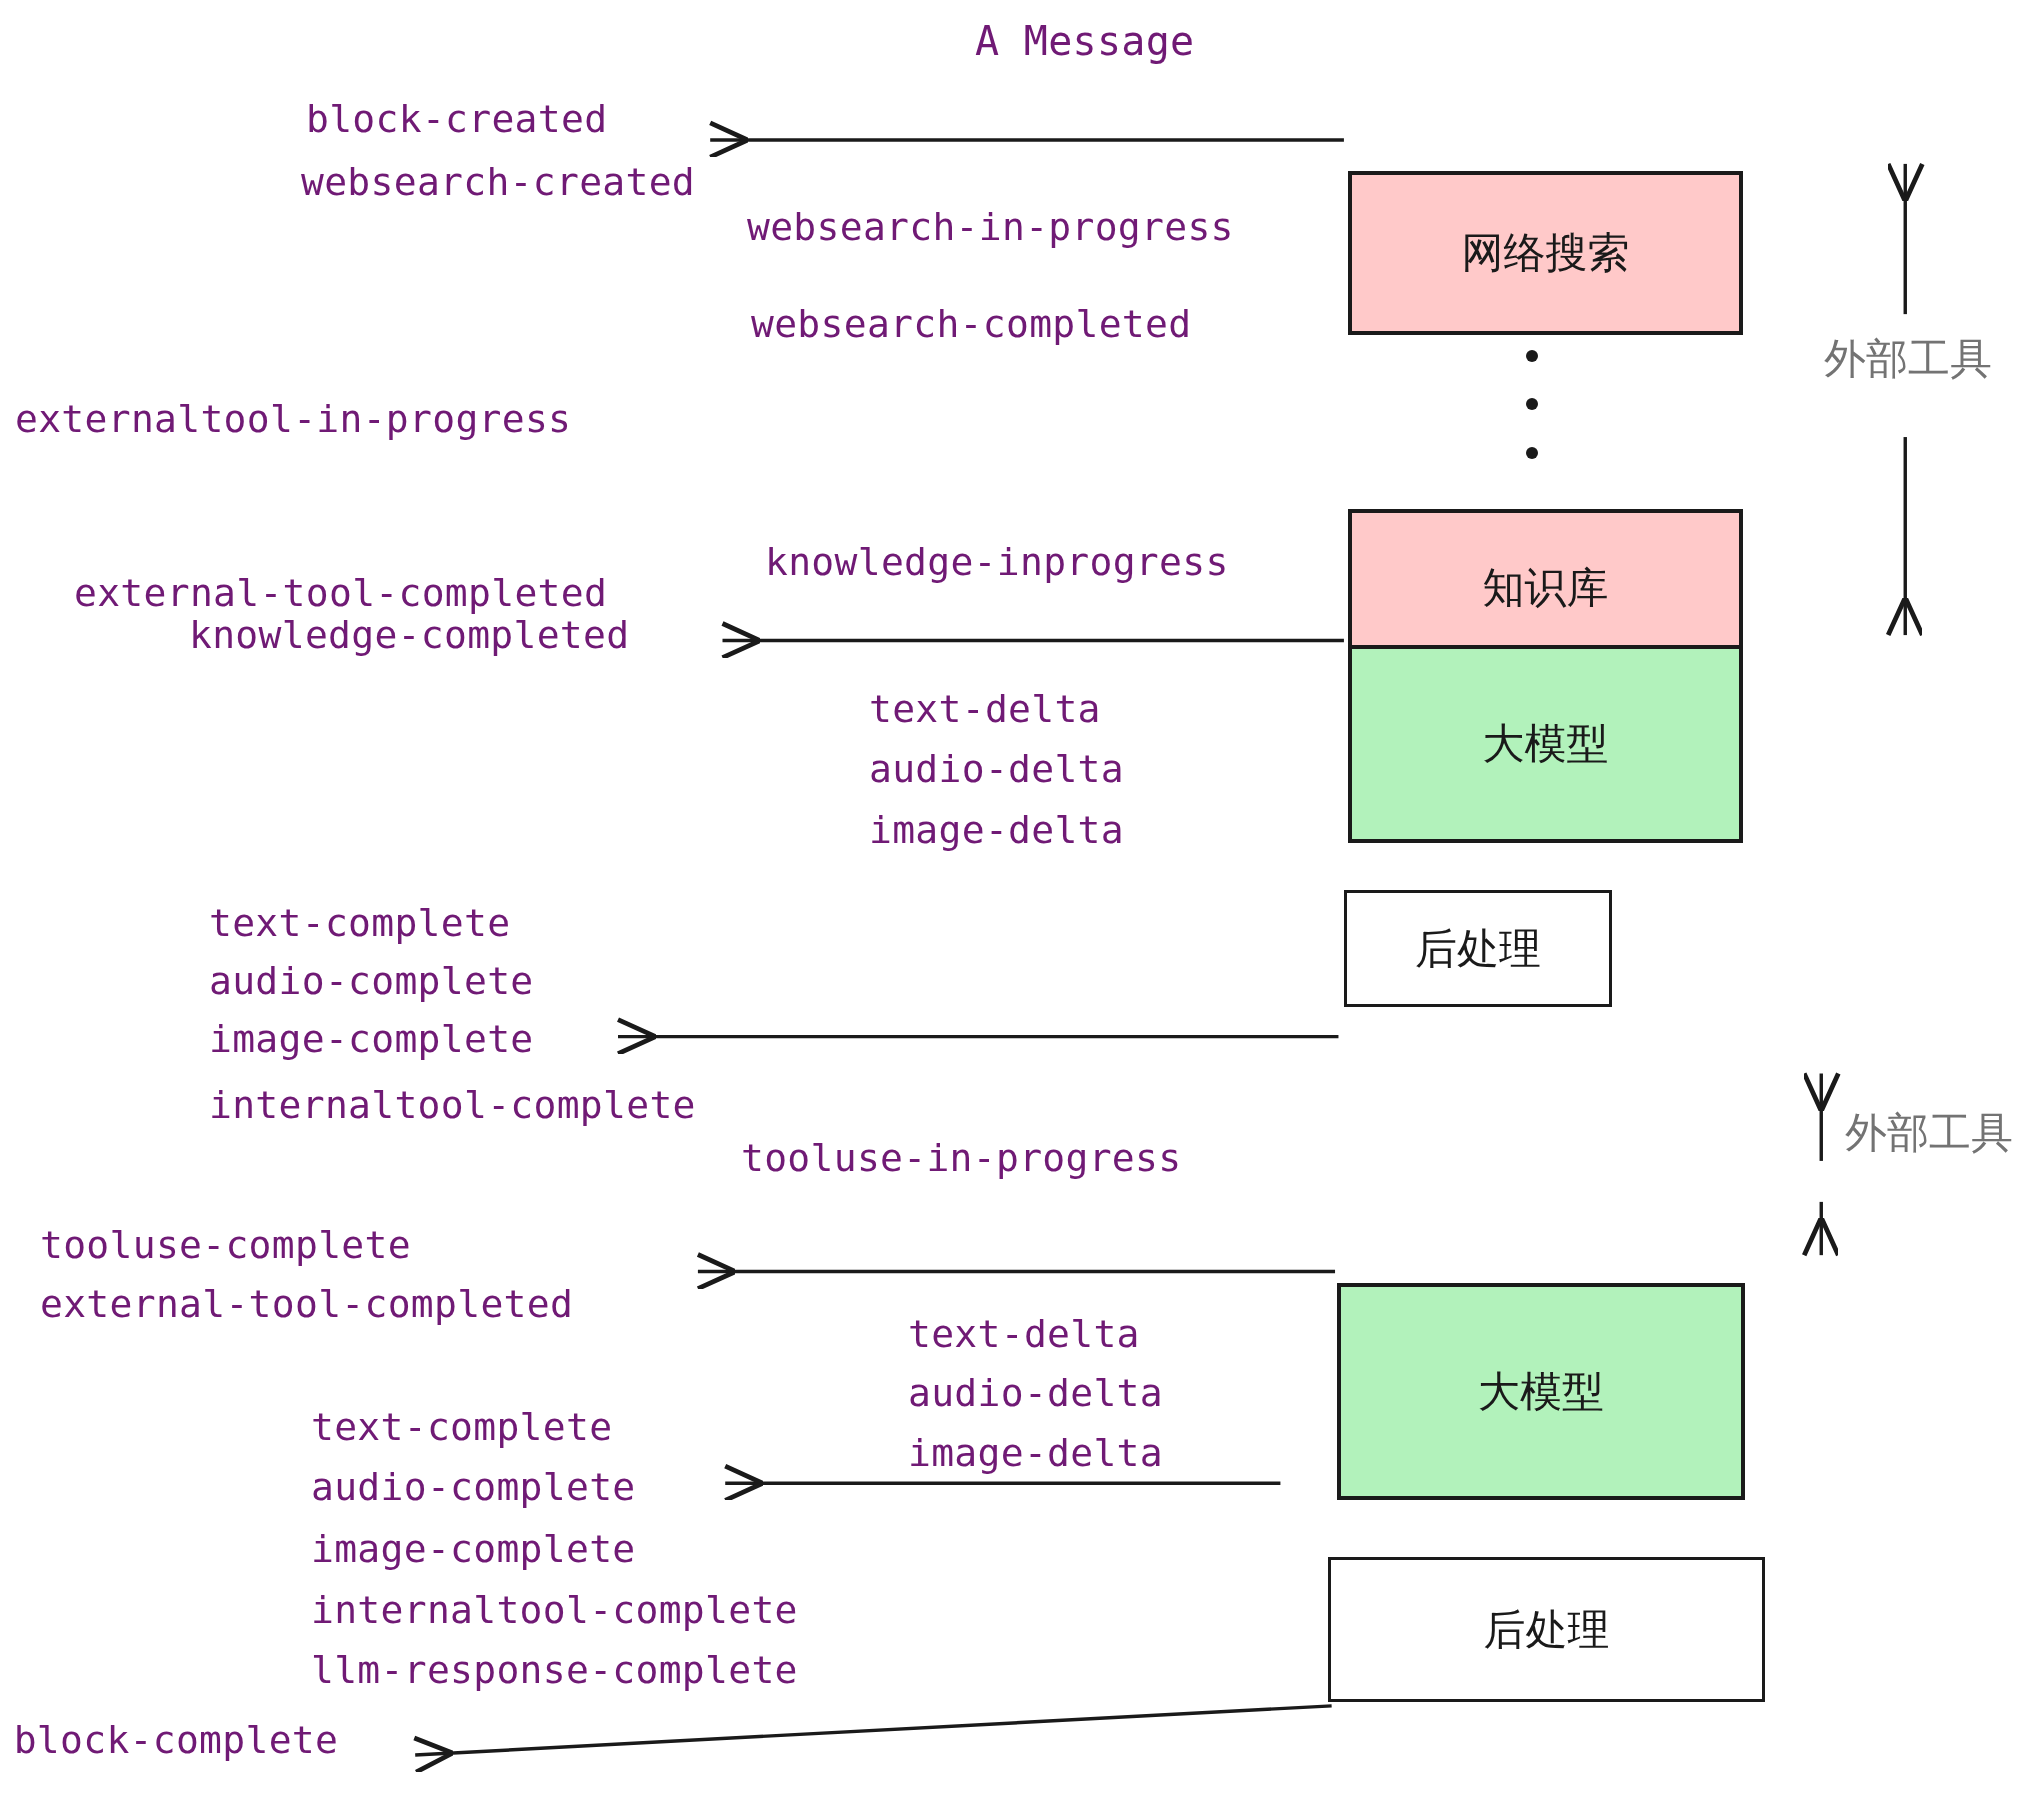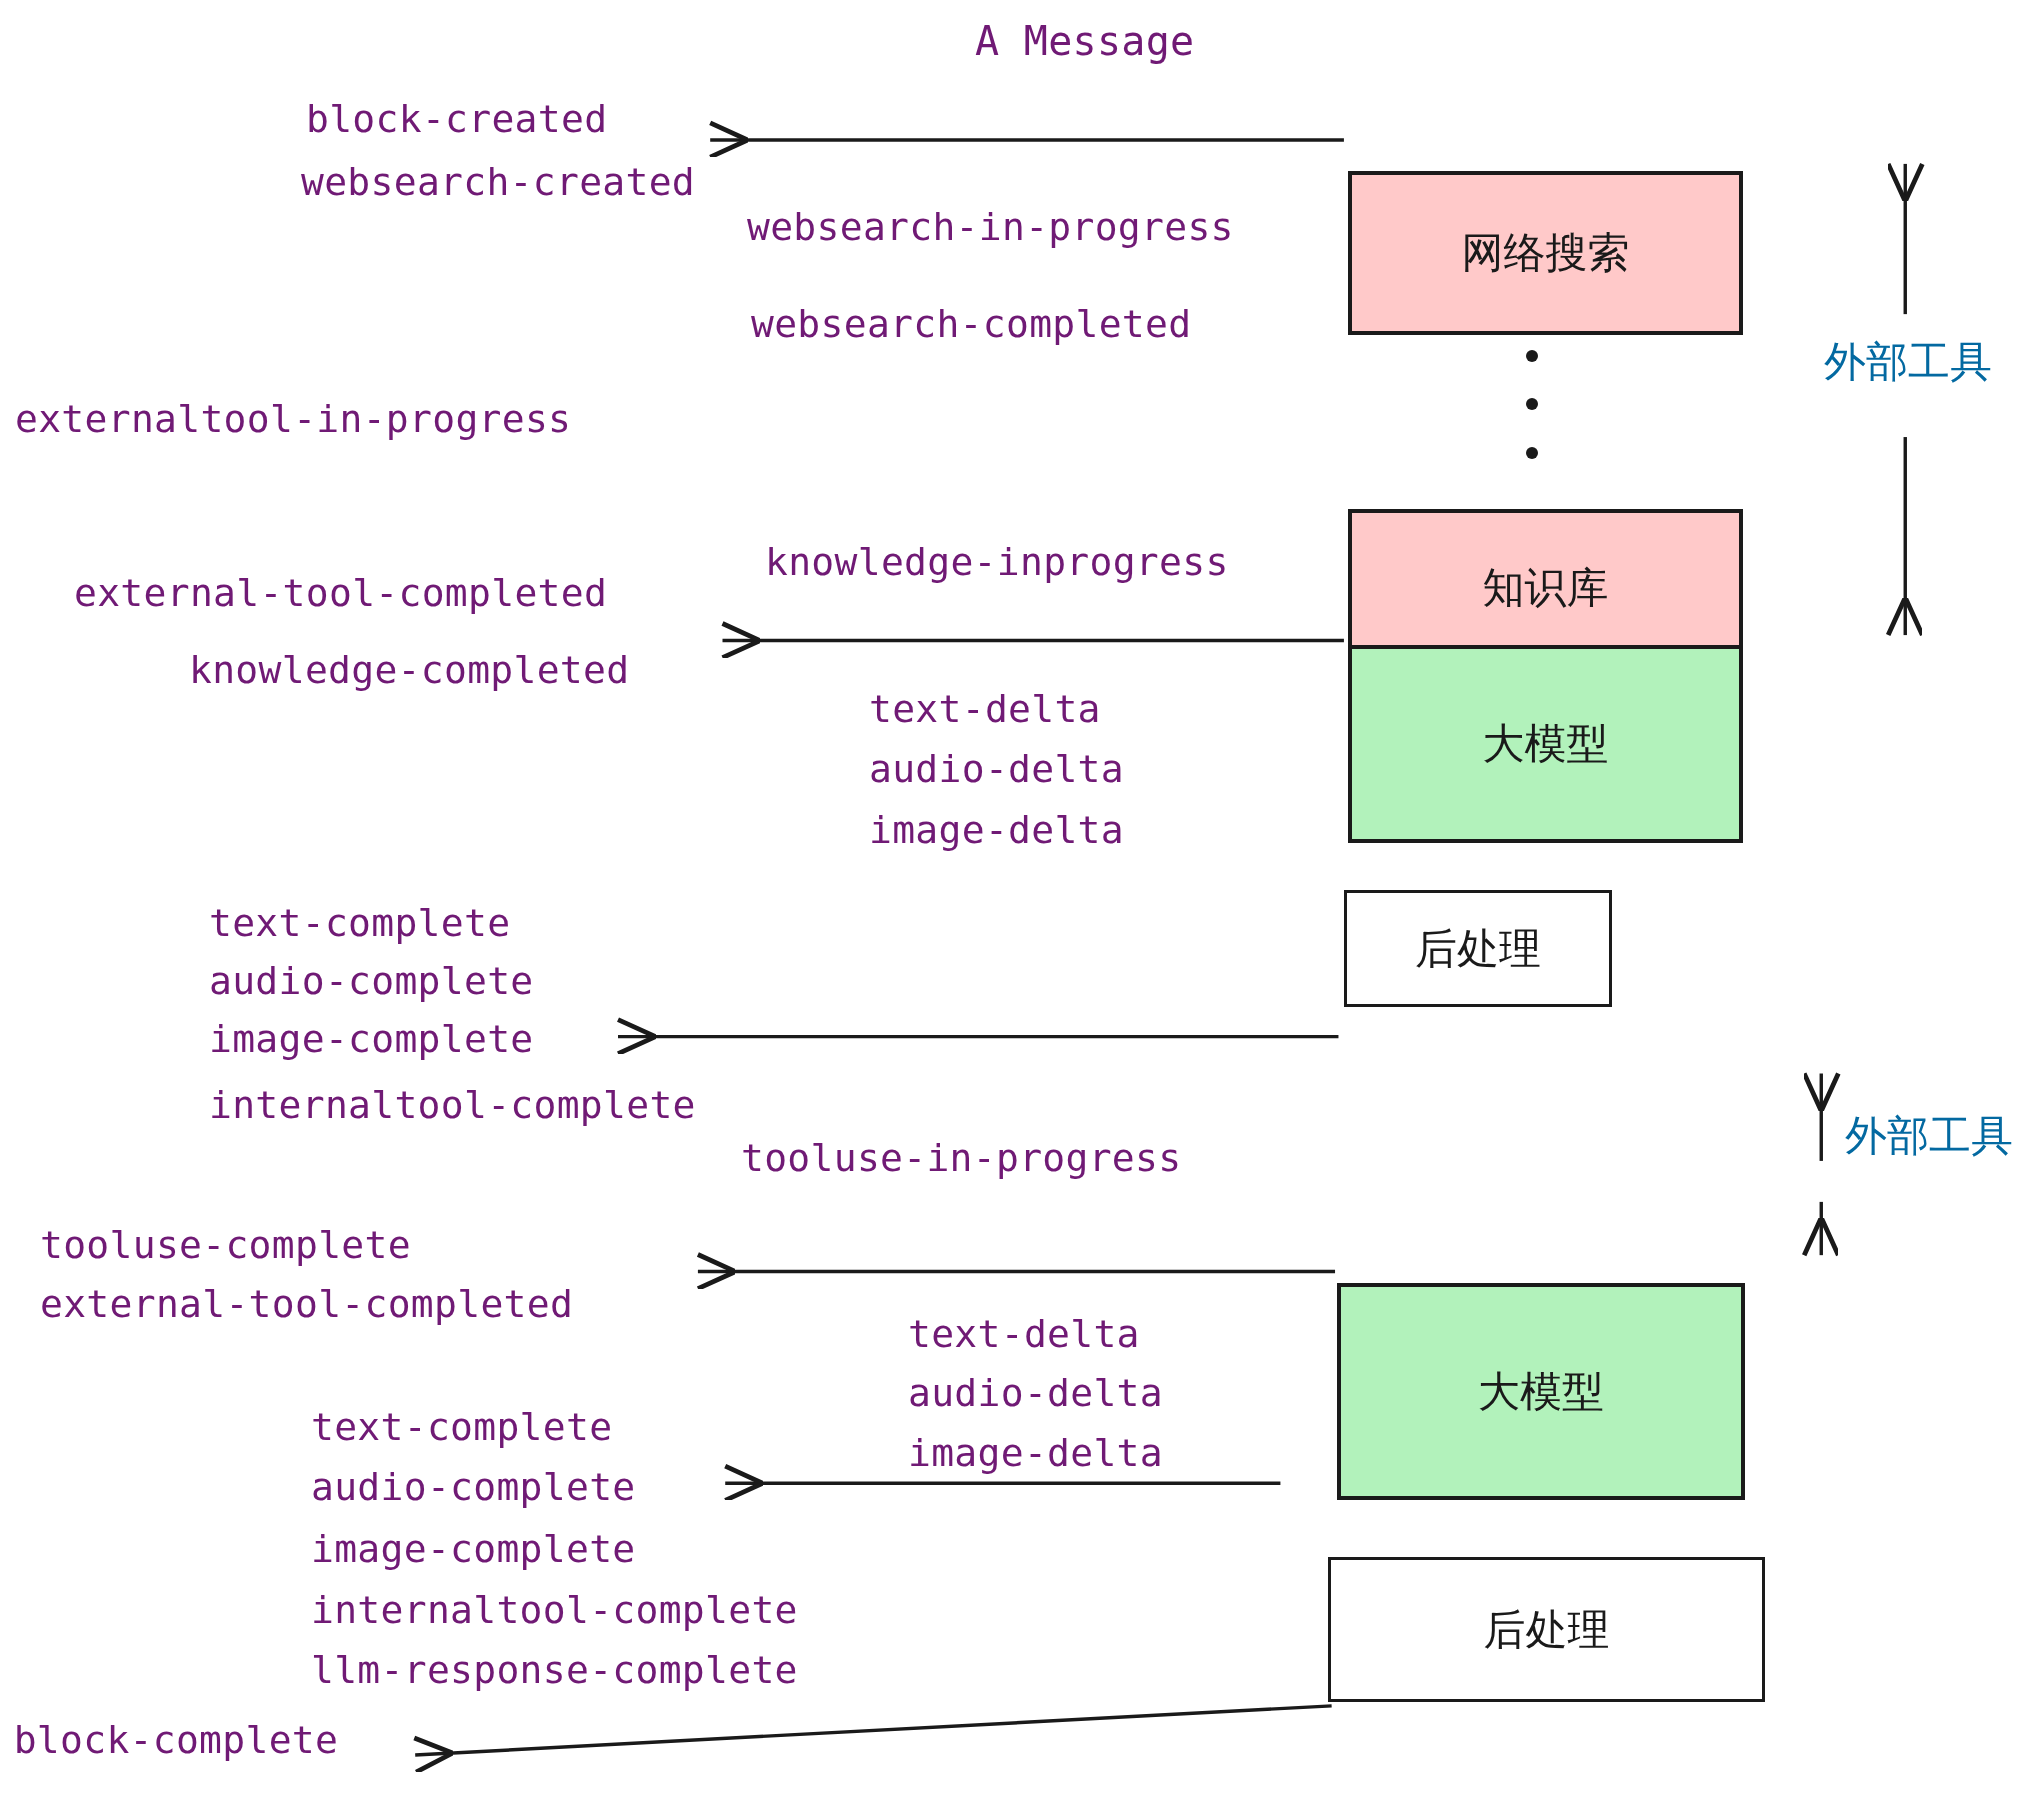--- a/index.html
+++ b/index.html
@@ -40,23 +40,23 @@
     font-family: "DejaVu Sans", sans-serif;
     font-size: 42px;
     line-height: 1;
   }
   .box.mono span {
     font-family: "DejaVu Sans Mono", monospace;
     font-size: 38px;
   }
   .cn-lbl {
     position: absolute;
-    font-family: Liberation Serif, serif;
+    font-family: Liberation Mono, monospace;
     font-size: 42px;
-    color: #0369a1;
+    color: #737373;
     white-space: nowrap;
     line-height: 1;
   }
   .dot {
     position: absolute;
     width: 12.3px;
     height: 12.3px;
     border-radius: 50%;
     background: #1a1a1a;
   }
@@ -77,21 +77,21 @@
   <div class="lbl title" style="left:975px; top:20.5px;">A Message</div>
 
   <div class="lbl" style="left:306px; top:100px;">block-created</div>
   <div class="lbl" style="left:301px; top:163px;">websearch-created</div>
   <div class="lbl" style="left:747px; top:208px;">websearch-in-progress</div>
   <div class="lbl" style="left:751px; top:294px;margin-top:11px;">websearch-completed</div>
   <div class="lbl" style="left:15px; top:400px;">externaltool-in-progress</div>
 
   <div class="lbl" style="left:765px; top:543px;">knowledge-inprogress</div>
   <div class="lbl" style="left:74px; top:574px;">external-tool-completed</div>
-  <div class="lbl" style="left:189px; top:651px;">knowledge-completed</div>
+  <div class="lbl" style="left:189px; top:616px;">knowledge-completed</div>
 
   <div class="lbl" style="left:869px; top:690px;">text-delta</div>
   <div class="lbl" style="left:869px; top:750px;">audio-delta</div>
   <div class="lbl" style="left:869px; top:811px;">image-delta</div>
 
   <div class="lbl" style="left:209px; top:904px;">text-complete</div>
   <div class="lbl" style="left:209px; top:962px;">audio-complete</div>
   <div class="lbl" style="left:209px; top:1020px;">image-complete</div>
   <div class="lbl" style="left:209px; top:1086px;">internaltool-complete</div>
   <div class="lbl" style="left:741px; top:1139px;">tooluse-in-progress</div>

